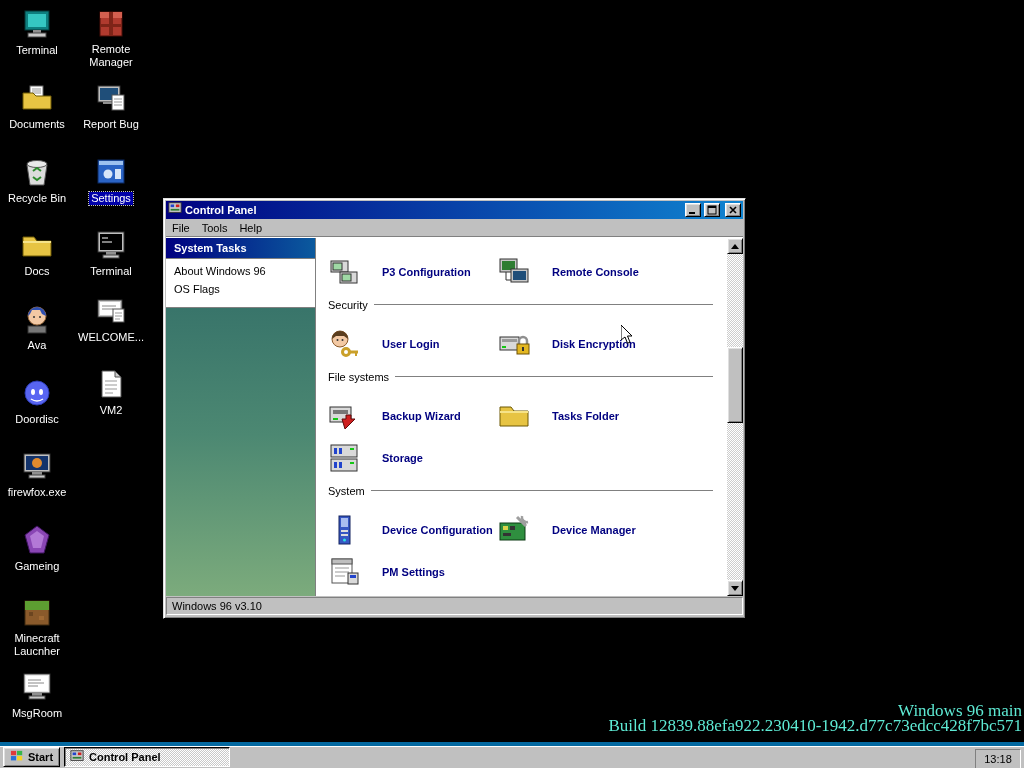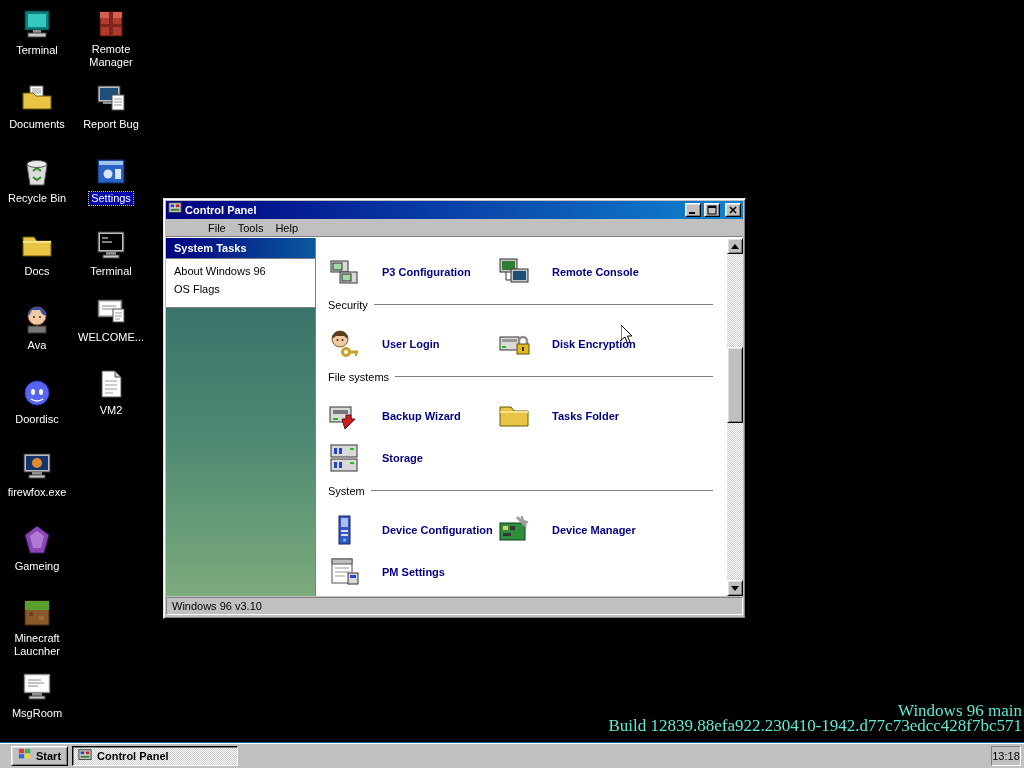--- a/index.html
+++ b/index.html
@@ -24,21 +24,21 @@
   
   #win{position:absolute;left:163px;top:198px;width:583px;height:421px;background:#c0c0c0;
        border-top:1px solid #dfdfdf;border-left:1px solid #dfdfdf;border-bottom:1px solid #000;border-right:1px solid #000;
        box-shadow:inset 1px 1px 0 #fff, inset -1px -1px 0 #808080;
        padding:2px;display:flex;flex-direction:column;}
   #titlebar{height:18px;flex:0 0 18px;background:linear-gradient(90deg,#000080,#1084d0);display:flex;align-items:center;
             padding:0 2px;gap:3px;}
   #titlebar .ttl{color:#fff;font-size:11px;font-weight:bold;flex:1;white-space:nowrap;}
   .tbtn{width:16px;height:14px;display:flex;align-items:center;justify-content:center;cursor:pointer;}
   .tbtn svg{width:10px;height:10px;display:block;}
-  #menubar{height:18px;flex:0 0 18px;display:flex;align-items:center;font-size:11px;border-bottom:1px solid #808080;padding-left:36px;}
+  #menubar{height:18px;flex:0 0 18px;display:flex;align-items:center;font-size:11px;border-bottom:1px solid #808080;}
   .menu-item{padding:1px 6px;cursor:pointer;}
   #winbody{flex:1;display:flex;border-top:1px solid #fff;min-height:0;}
 
   
   #sidebar{width:150px;flex:0 0 150px;background:linear-gradient(180deg,#2e6a66 0%,#4c8872 55%,#7cab7c 100%);
            border-right:1px solid #808080;}
   #sidebar .sthead{background:linear-gradient(90deg,#000080,#0b5a9e);color:#fff;font-weight:bold;font-size:11px;
                    padding:4px 8px;height:20px;}
   #sidebar .stbox{background:#fff;border:1px solid #808080;border-left:none;border-right:none;padding:3px 0;height:50px;}
   #sidebar .stlink{display:block;font-size:11px;color:#000;padding:3px 8px;cursor:pointer;white-space:nowrap;}
@@ -64,27 +64,27 @@
 
   
   #statusbar{height:20px;flex:0 0 20px;padding:1px 0 0 0;background:#c0c0c0;}
   #statusbar .inner{height:18px;display:flex;align-items:center;font-size:11px;padding:0 5px;color:#000;}
 
   
   #buildtext{position:absolute;right:2px;top:703px;text-align:right;color:#5eead4;
              font-family:Liberation Serif, serif;font-size:17px;line-height:15px;white-space:nowrap;}
 
   
-  #taskbar{position:absolute;left:0;bottom:0;width:1024px;height:26px;background:#c0c0c0;border-top:1px solid #0369a1;
-           box-shadow:inset 0 1px 0 #fff;display:flex;align-items:center;padding:0 11px;gap:4px;}
+  #taskbar{position:absolute;left:0;bottom:0;width:1024px;height:26px;background:#c0c0c0;border-top:4px solid #0369a1;
+           box-shadow:inset 0 1px 0 #fff;display:flex;align-items:center;padding:0 3px;gap:4px;}
   #start-btn{height:20px;display:flex;align-items:center;gap:4px;padding:0 6px;font-size:11px;font-weight:bold;cursor:pointer;}
   #task-cp{height:20px;width:166px;display:flex;align-items:center;gap:5px;padding:0 5px;font-size:11px;font-weight:bold;
            cursor:pointer;background-image:conic-gradient(#fff 25%,#c9c9c9 0 50%,#fff 0 75%,#c9c9c9 0);background-size:2px 2px;}
   #task-cp .tlbl{overflow:hidden;white-space:nowrap;}
-  #clock{position:absolute;right:3px;top:3px;width:30px;height:20px;display:flex;align-items:center;justify-content:center;
+  #clock{position:absolute;right:3px;top:3px;width:46px;height:20px;display:flex;align-items:center;justify-content:center;
          font-size:11px;color:#000;}
 
   
   #cursor{position:absolute;left:621px;top:325px;pointer-events:none;}
 </style>
 </head>
 <body>
 
 <div id="screen">
 

